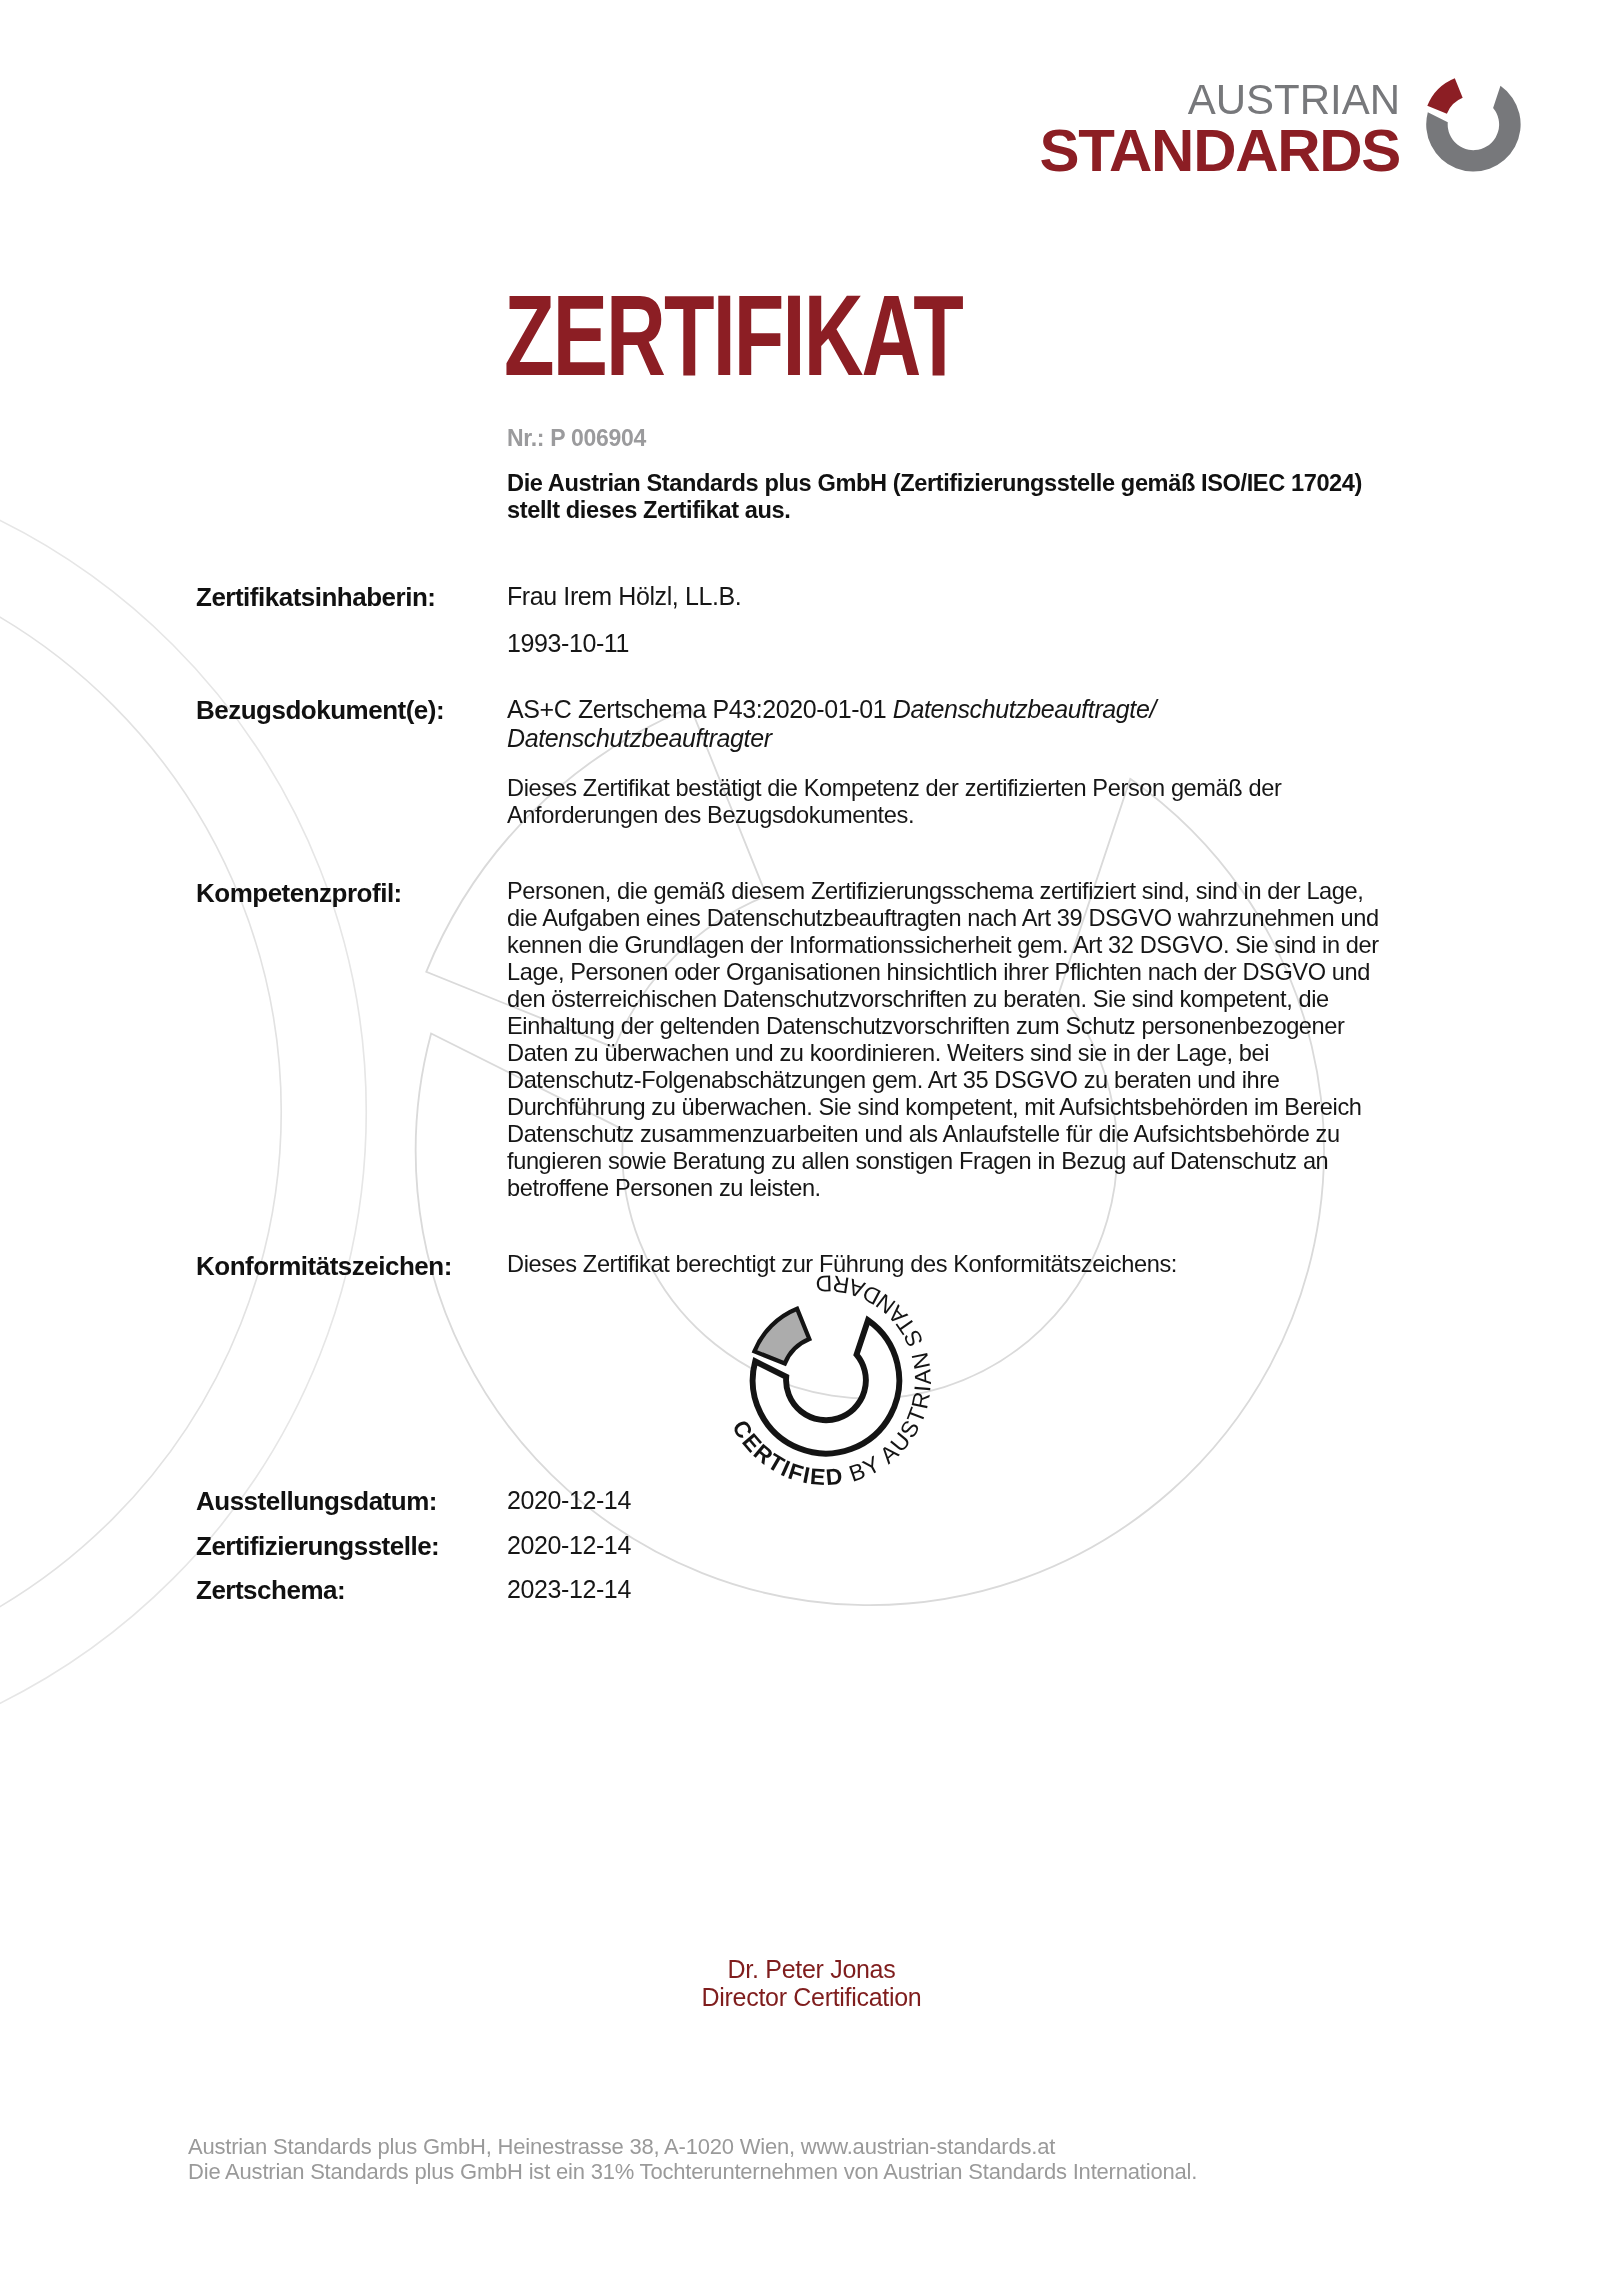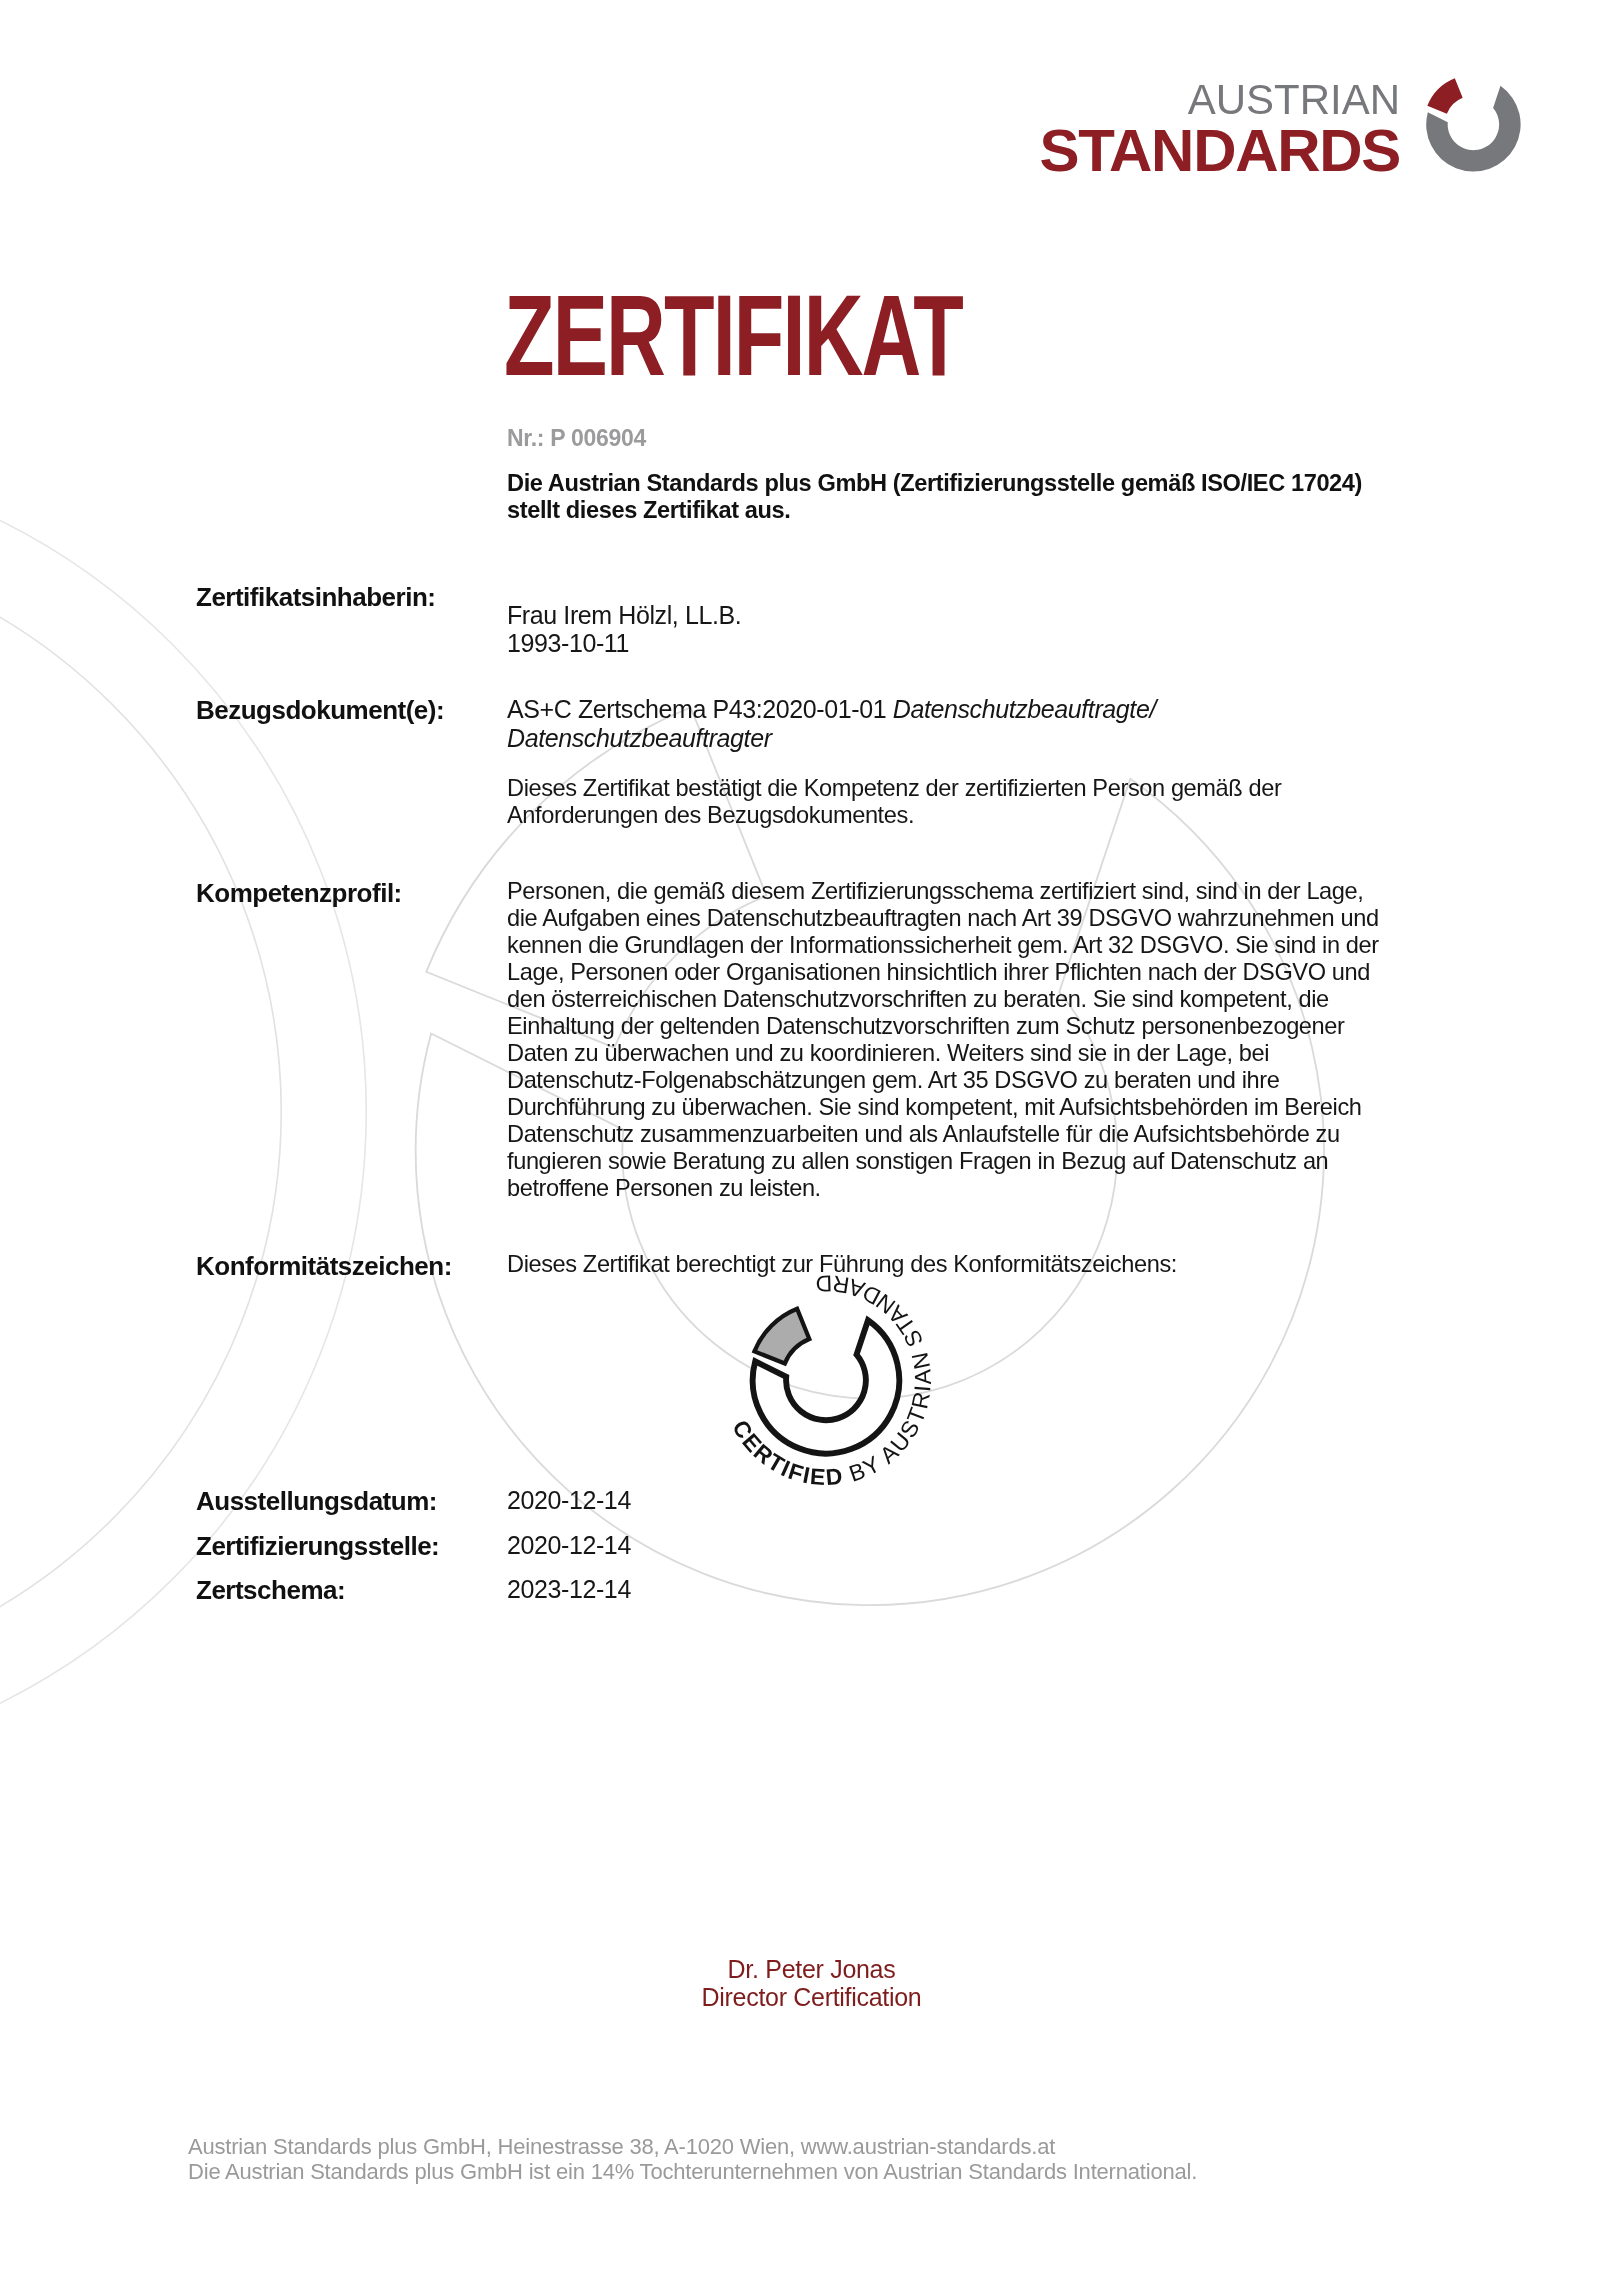--- a/index.html
+++ b/index.html
@@ -58,21 +58,21 @@
     <path d="M131.8 196 A112 112 0 1 0 304.2 133.2 L286.7 185.8 A61 61 0 1 1 179.2 219.7 Z" fill="#77787B"></path>
     <path d="M130.6 180.8 A118 118 0 0 1 195.8 115.6 L214.5 162 A68 68 0 0 0 177 199.5 Z" fill="#8C1E24"></path>
   </svg>
 
   <div class="title">ZERTIFIKAT</div>
   <div class="cert-nr">Nr.: P 006904</div>
   <div class="issuer">Die Austrian Standards plus GmbH (Zertifizierungsstelle gemäß ISO/IEC 17024)
 stellt dieses Zertifikat aus.</div>
 
   <div class="flabel" style="top:582px">Zertifikatsinhaberin:</div>
-  <div class="fvalue" style="top:601px">Frau Irem Hölzl, LL.B.</div>
+  <div class="fvalue" style="top:582px">Frau Irem Hölzl, LL.B.</div>
   <div class="fvalue" style="top:629px">1993-10-11</div>
 
   <div class="flabel" style="top:695px">Bezugsdokument(e):</div>
   <div class="fvalue refline" style="top:695px">
     <span>AS+C Zertschema P43:2020-01-01 </span><span class="it">Datenschutzbeauftragte/</span>
   </div>
   <div class="fvalue refline it" style="top:724px">Datenschutzbeauftragter</div>
   <div class="fpara" style="top:775px">Dieses Zertifikat bestätigt die Kompetenz der zertifizierten Person gemäß der
 Anforderungen des Bezugsdokumentes.</div>
 
@@ -115,17 +115,17 @@
   <div class="flabel" style="top:1575px">Zertschema:</div>
   <div class="fvalue" style="top:1575px">2023-12-14</div>
 
   <div class="signature">
     <div>Dr. Peter Jonas</div>
     <div>Director Certification</div>
   </div>
 
   <div class="footer">
     <div>Austrian Standards plus GmbH, Heinestrasse 38, A-1020 Wien, www.austrian-standards.at</div>
-    <div>Die Austrian Standards plus GmbH ist ein 14% Tochterunternehmen von Austrian Standards International.</div>
+    <div>Die Austrian Standards plus GmbH ist ein 31% Tochterunternehmen von Austrian Standards International.</div>
   </div>
 
 </div>
 
 
 </body></html>

